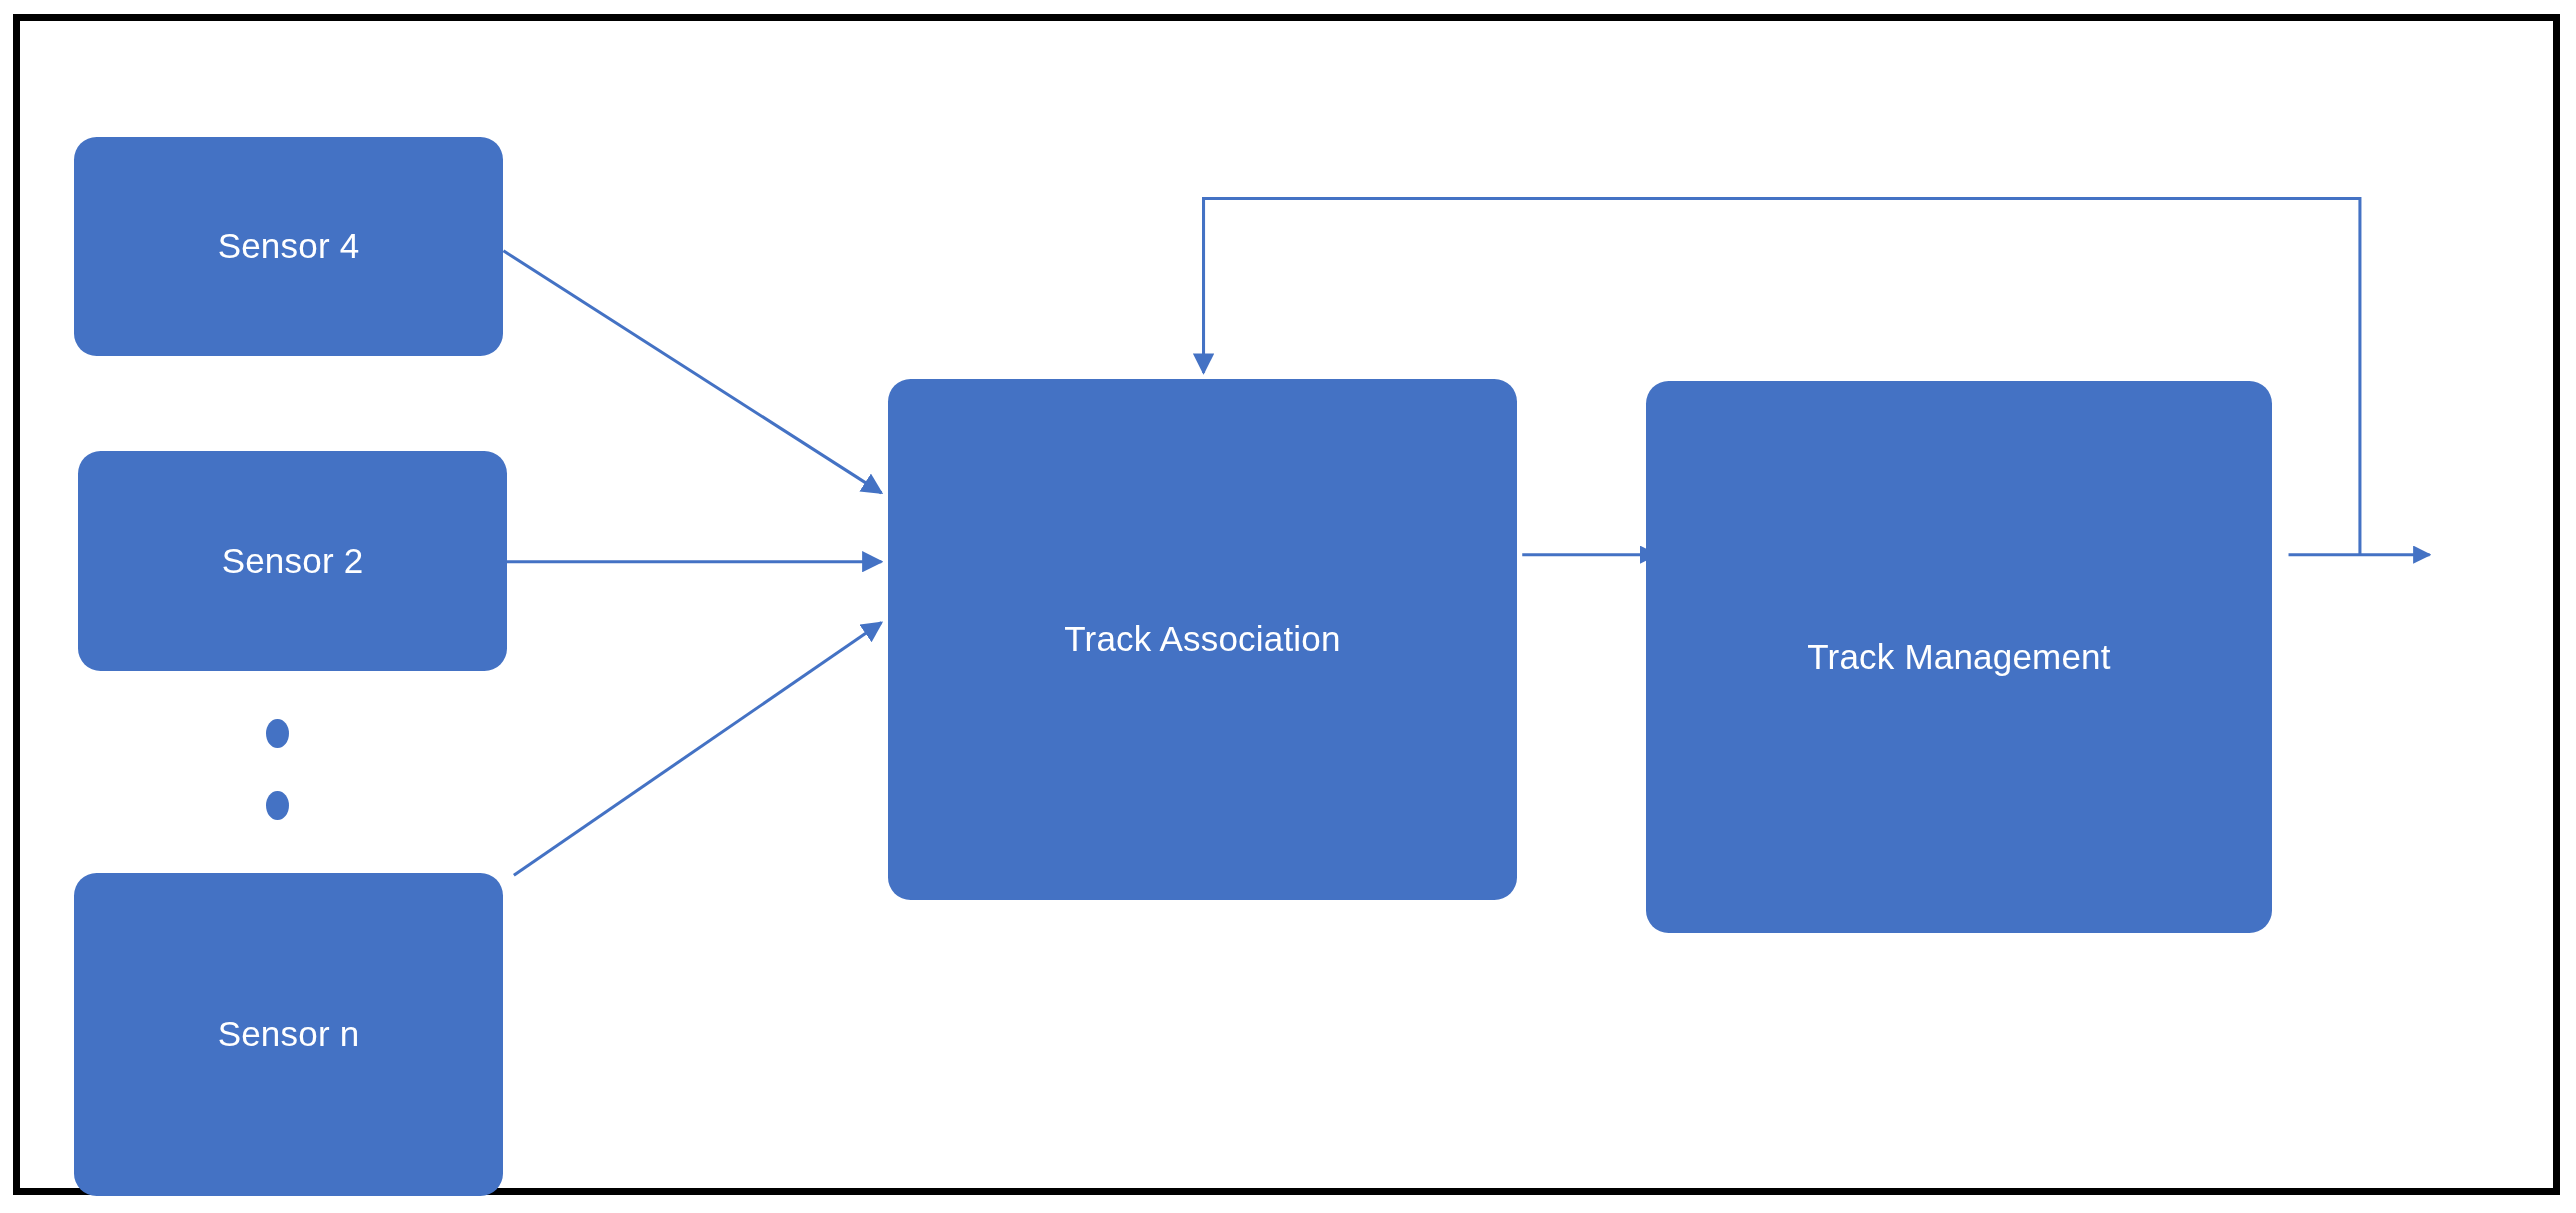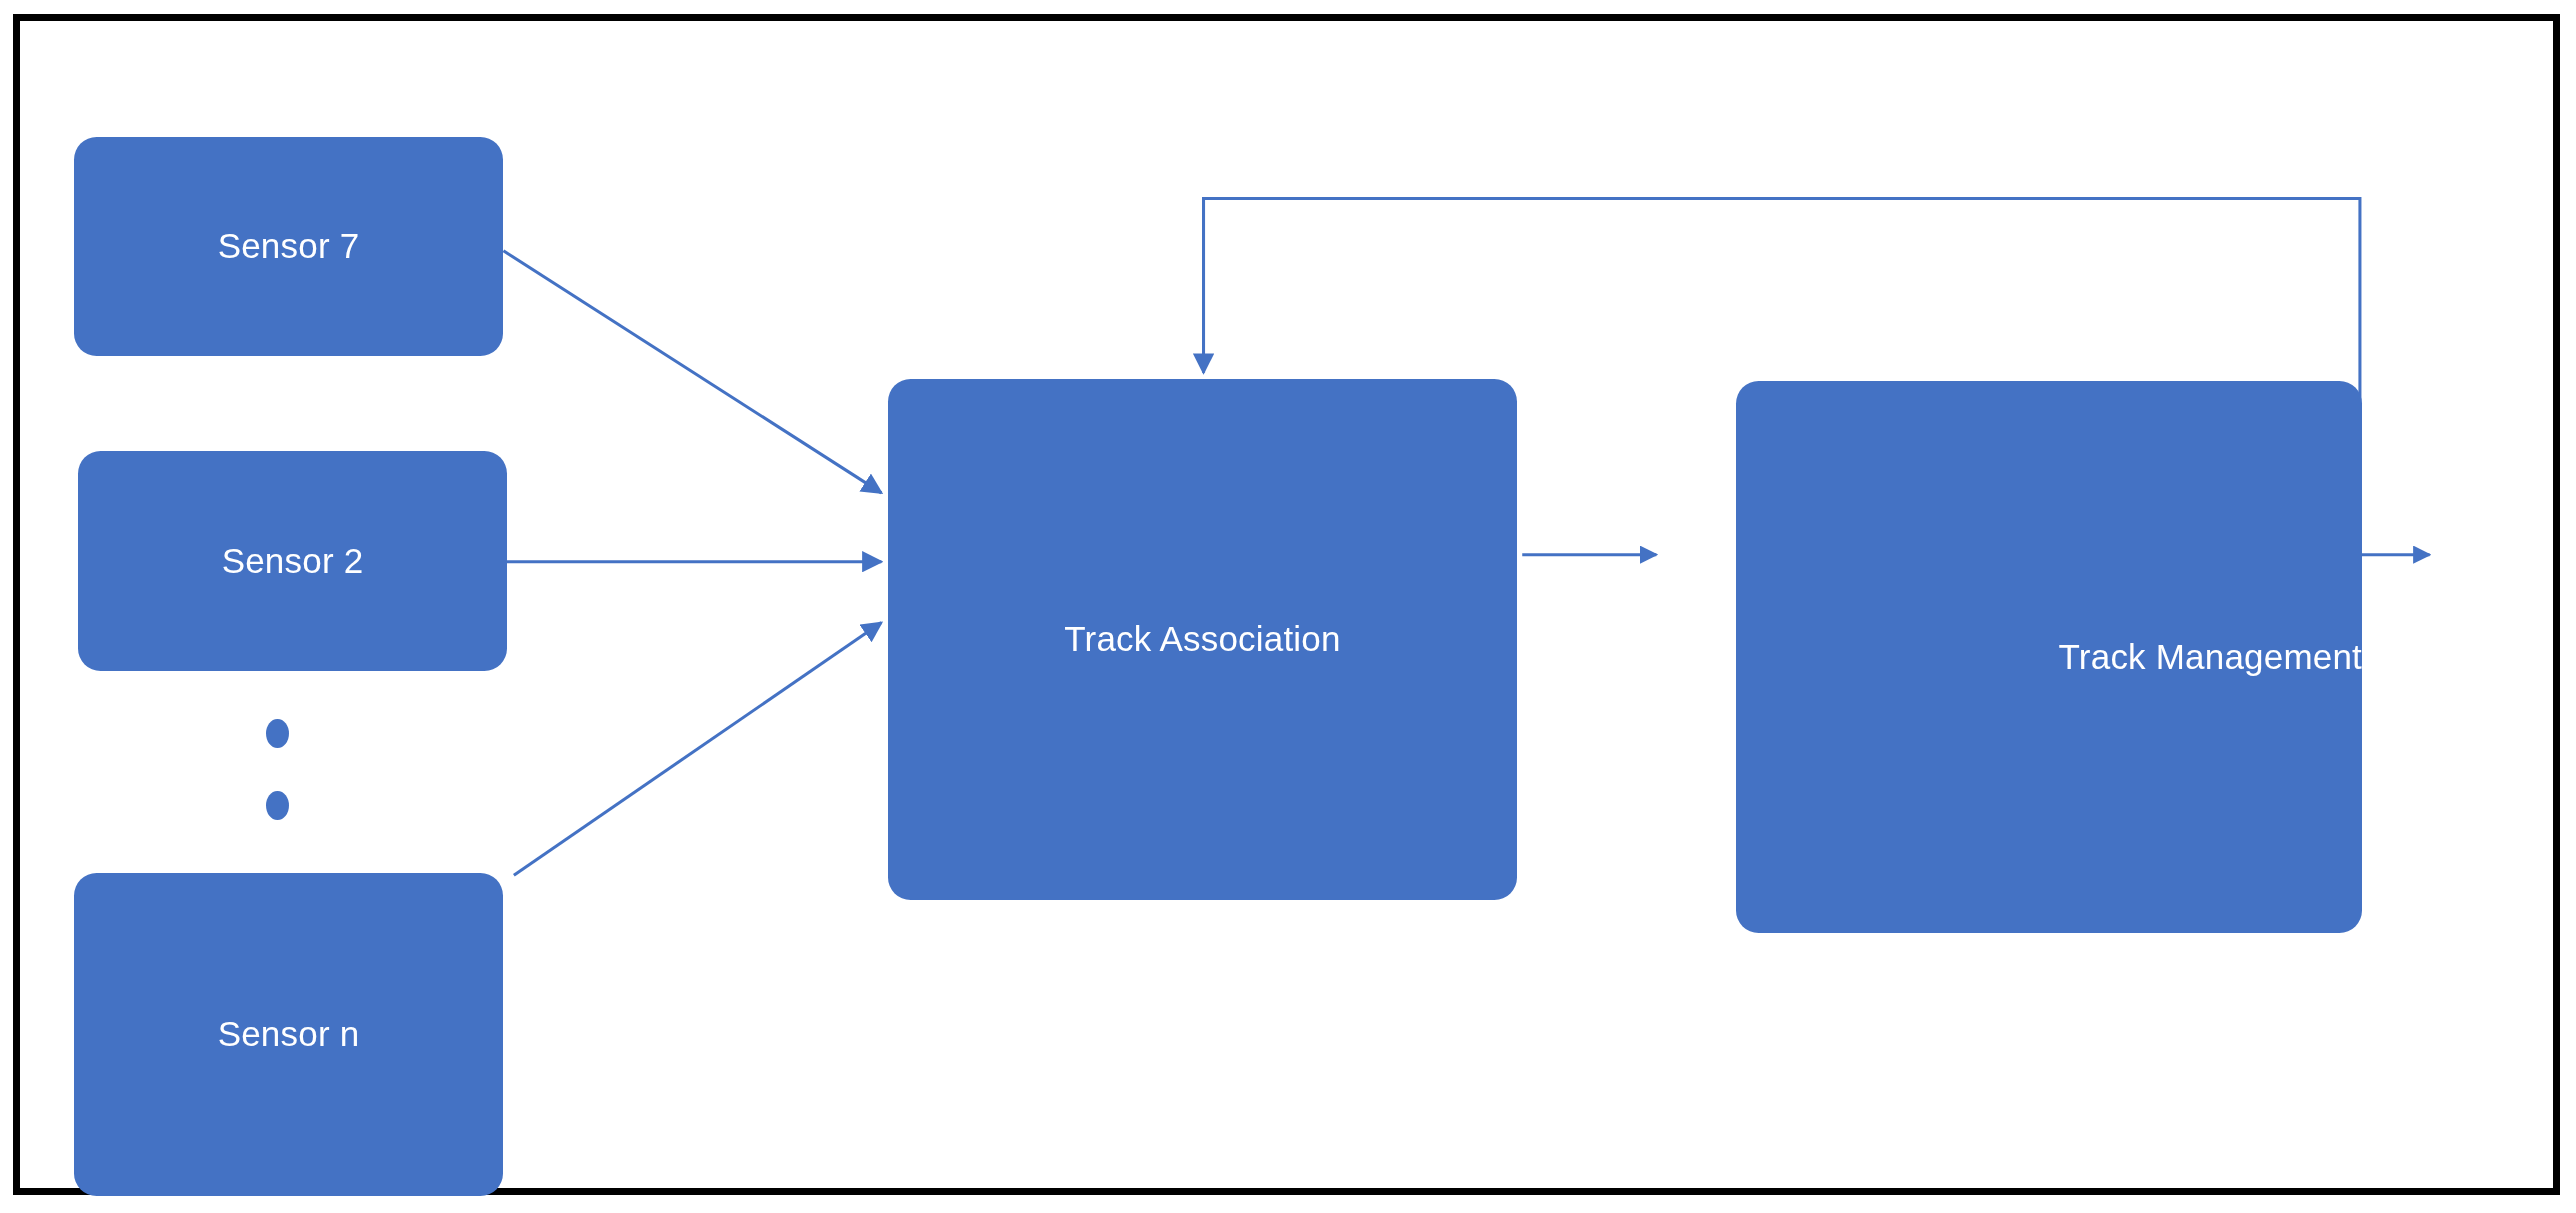--- a/index.html
+++ b/index.html
@@ -55,21 +55,21 @@
     font-weight: 400;
     letter-spacing: 0.2px;
     line-height: 1.1;
     white-space: nowrap;
     text-align: center;
   }
   #block-sensor-1 { left: 74px;   top: 137px;  width: 429px; height: 219px; }
   #block-sensor-2 { left: 78px;   top: 451px;  width: 429px; height: 220px; }
   #block-sensor-n { left: 74px;   top: 873px; width: 429px; height: 323px; }
   #block-data-association { left: 888px; top: 379px; width: 629px; height: 174px; }
-  #block-track-management  { left: 1736px; top: 381px; width: 626px; height: 174px; justify-content: flex-end; }
+  #block-track-management  { left: 1646px; top: 381px; width: 626px; height: 174px; }
 
   
   #block-data-association { height: 172px; }
 
   
   .ellipsis-dot {
     position: absolute;
     background: #4472C4;
     border-radius: 50%;
   }
@@ -100,21 +100,21 @@
     <line x1="590" y1="1005" x2="1012" y2="715" stroke="#4472C4" stroke-width="3.5" marker-end="url(#arrowhead)"></line>
 
     <line x1="1748" y1="637" x2="1902" y2="637" stroke="#4472C4" stroke-width="3.5" marker-end="url(#arrowhead-small)"></line>
 
     <line x1="2628" y1="637" x2="2790" y2="637" stroke="#4472C4" stroke-width="3.5" marker-end="url(#arrowhead-small)"></line>
 
     <polyline points="2710,637 2710,228 1382,228 1382,428" fill="none" stroke="#4472C4" stroke-width="3.5" marker-end="url(#arrowhead)"></polyline>
   </svg>
 
   <div class="block" id="block-sensor-1">
-    <span class="block-label">Sensor 7</span>
+    <span class="block-label">Sensor 4</span>
   </div>
 
   <div class="block" id="block-sensor-2">
     <span class="block-label">Sensor 2</span>
   </div>
 
   <div class="ellipsis-dot" id="ellipsis-dot-1"></div>
   <div class="ellipsis-dot" id="ellipsis-dot-2"></div>
 
   <div class="block" id="block-sensor-n">

